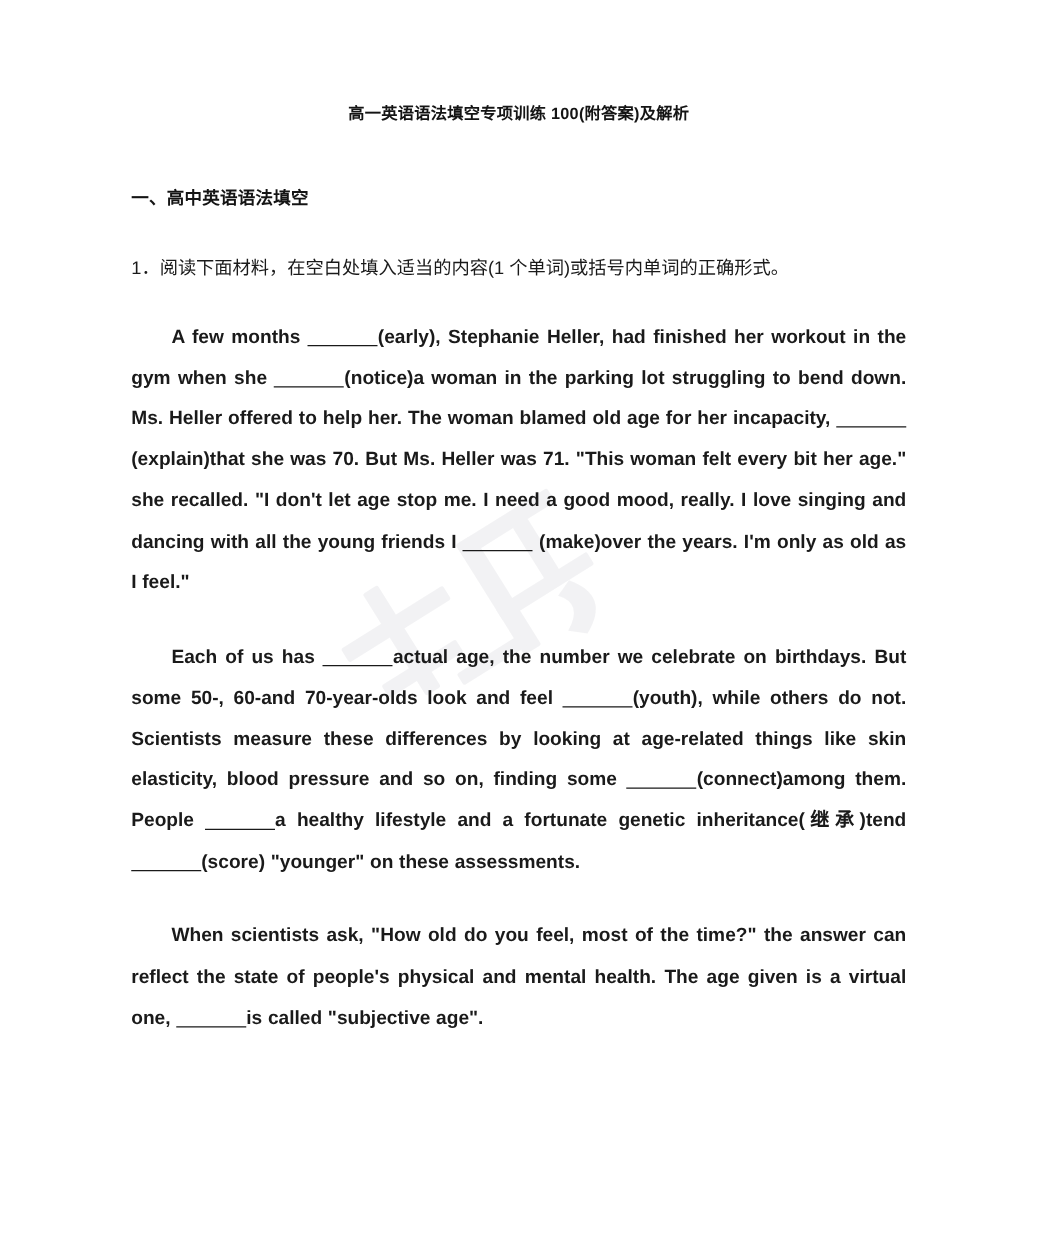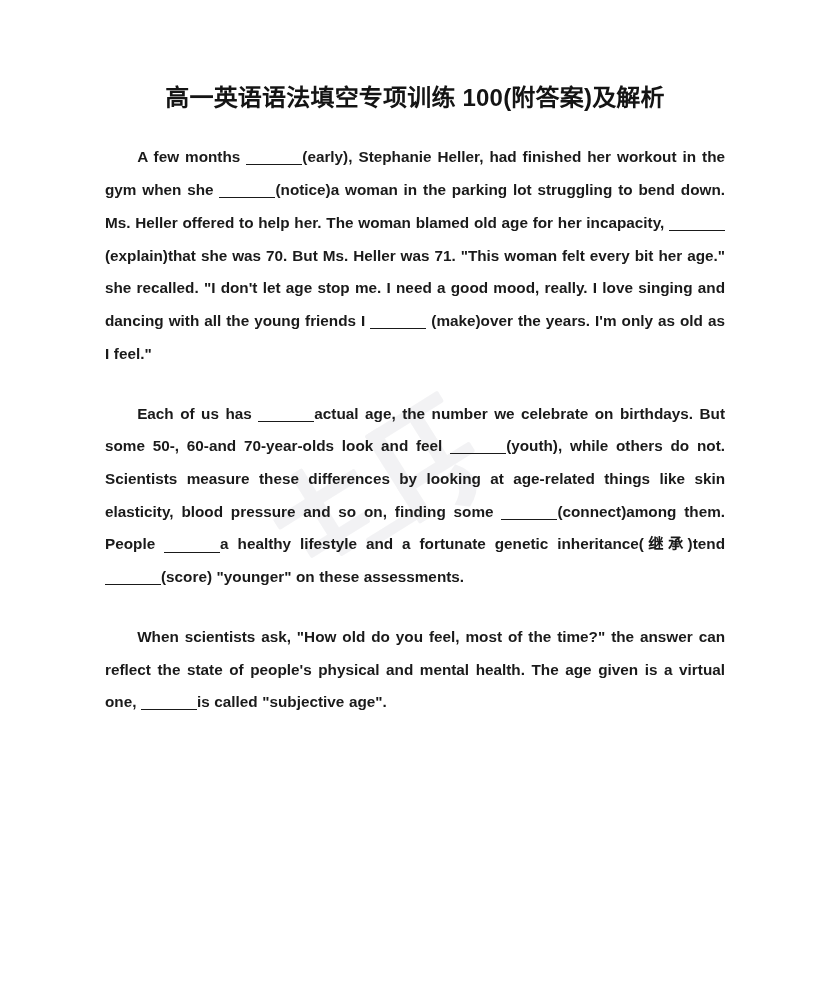--- a/index.html
+++ b/index.html
@@ -41,21 +41,21 @@
   .content {
     position: relative;
     z-index: 1;
     padding: 0 105px 0 105px;
   }
 
   .doc-title {
     margin: 0;
     padding-top: 82px;
     text-align: center;
-    font-size: 24px;
+    font-size: 13px;
     font-weight: 700;
     letter-spacing: .2px;
     color: #141414;
     line-height: 1.35;
   }
 
   .section-heading {
     margin: 0;
     padding-top: 47px;
     font-size: 14px;
@@ -114,21 +114,23 @@
         <path d="M212 112 q22 28 -10 44 l-12 -10 q22 -12 8 -28 z"></path>
         <rect x="96" y="128" width="60" height="11" rx="2"></rect>
       </g>
     </svg>
   </div>
 
   <div class="content">
 
     <h1 class="doc-title">高一英语语法填空专项训练 100(附答案)及解析</h1>
 
+    <h2 class="section-heading">一、高中英语语法填空</h2>
 
+    <p class="question-stem">1．阅读下面材料，在空白处填入适当的内容(1 个单词)或括号内单词的正确形式。</p>
 
     <p class="para">
       <span>A few months </span><span class="blank"></span><span>(early), Stephanie Heller, had finished her workout in the gym when she </span><span class="blank"></span><span>(notice)a woman in the parking lot struggling to bend down. Ms. Heller offered to help her. The woman blamed old age for her incapacity, </span><span class="blank"></span><span>(explain)that she was 70. But Ms. Heller was 71. "This woman felt every bit her age." she recalled. "I don't let age stop me. I need a good mood, really. I love singing and dancing with all the young friends I </span><span class="blank"></span><span> (make)over the years. I'm only as old as I feel."</span>
     </p>
 
     <p class="para">
       <span>Each of us has </span><span class="blank"></span><span>actual age, the number we celebrate on birthdays. But some 50-, 60-and 70-year-olds look and feel </span><span class="blank"></span><span>(youth), while others do not. Scientists measure these differences by looking at age-related things like skin elasticity, blood pressure and so on, finding some </span><span class="blank"></span><span>(connect)among them. People </span><span class="blank"></span><span>a healthy lifestyle and a fortunate genetic inheritance(继承)tend </span><span class="blank"></span><span>(score) "younger" on these assessments.</span>
     </p>
 
     <p class="para">

